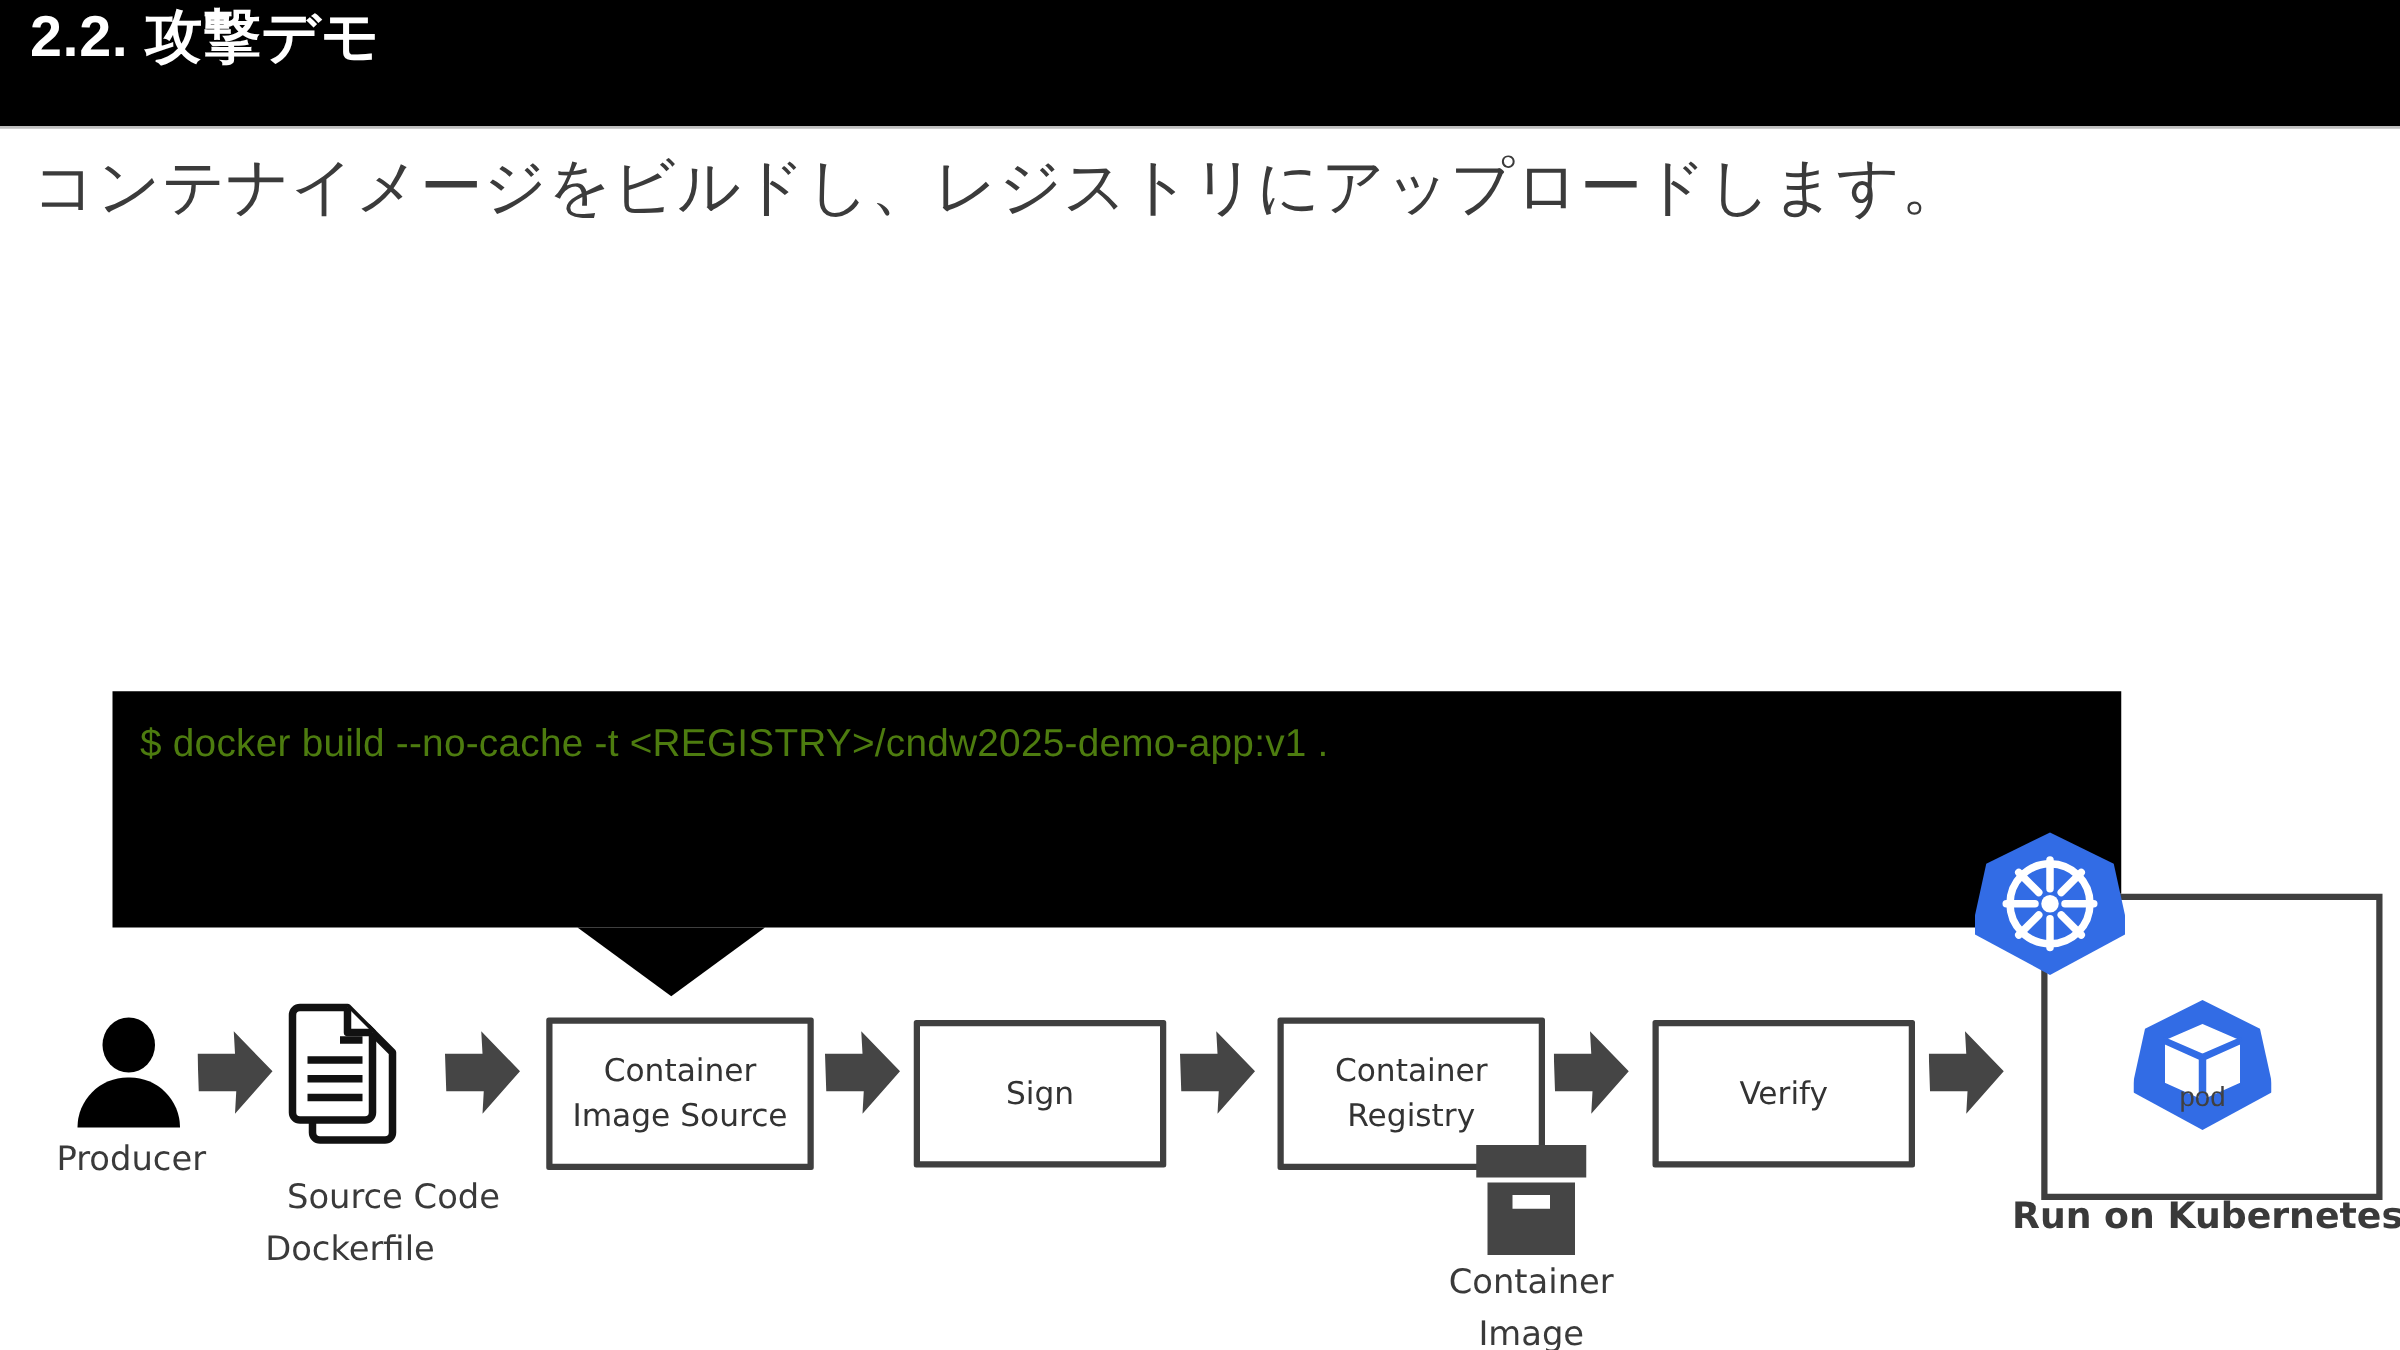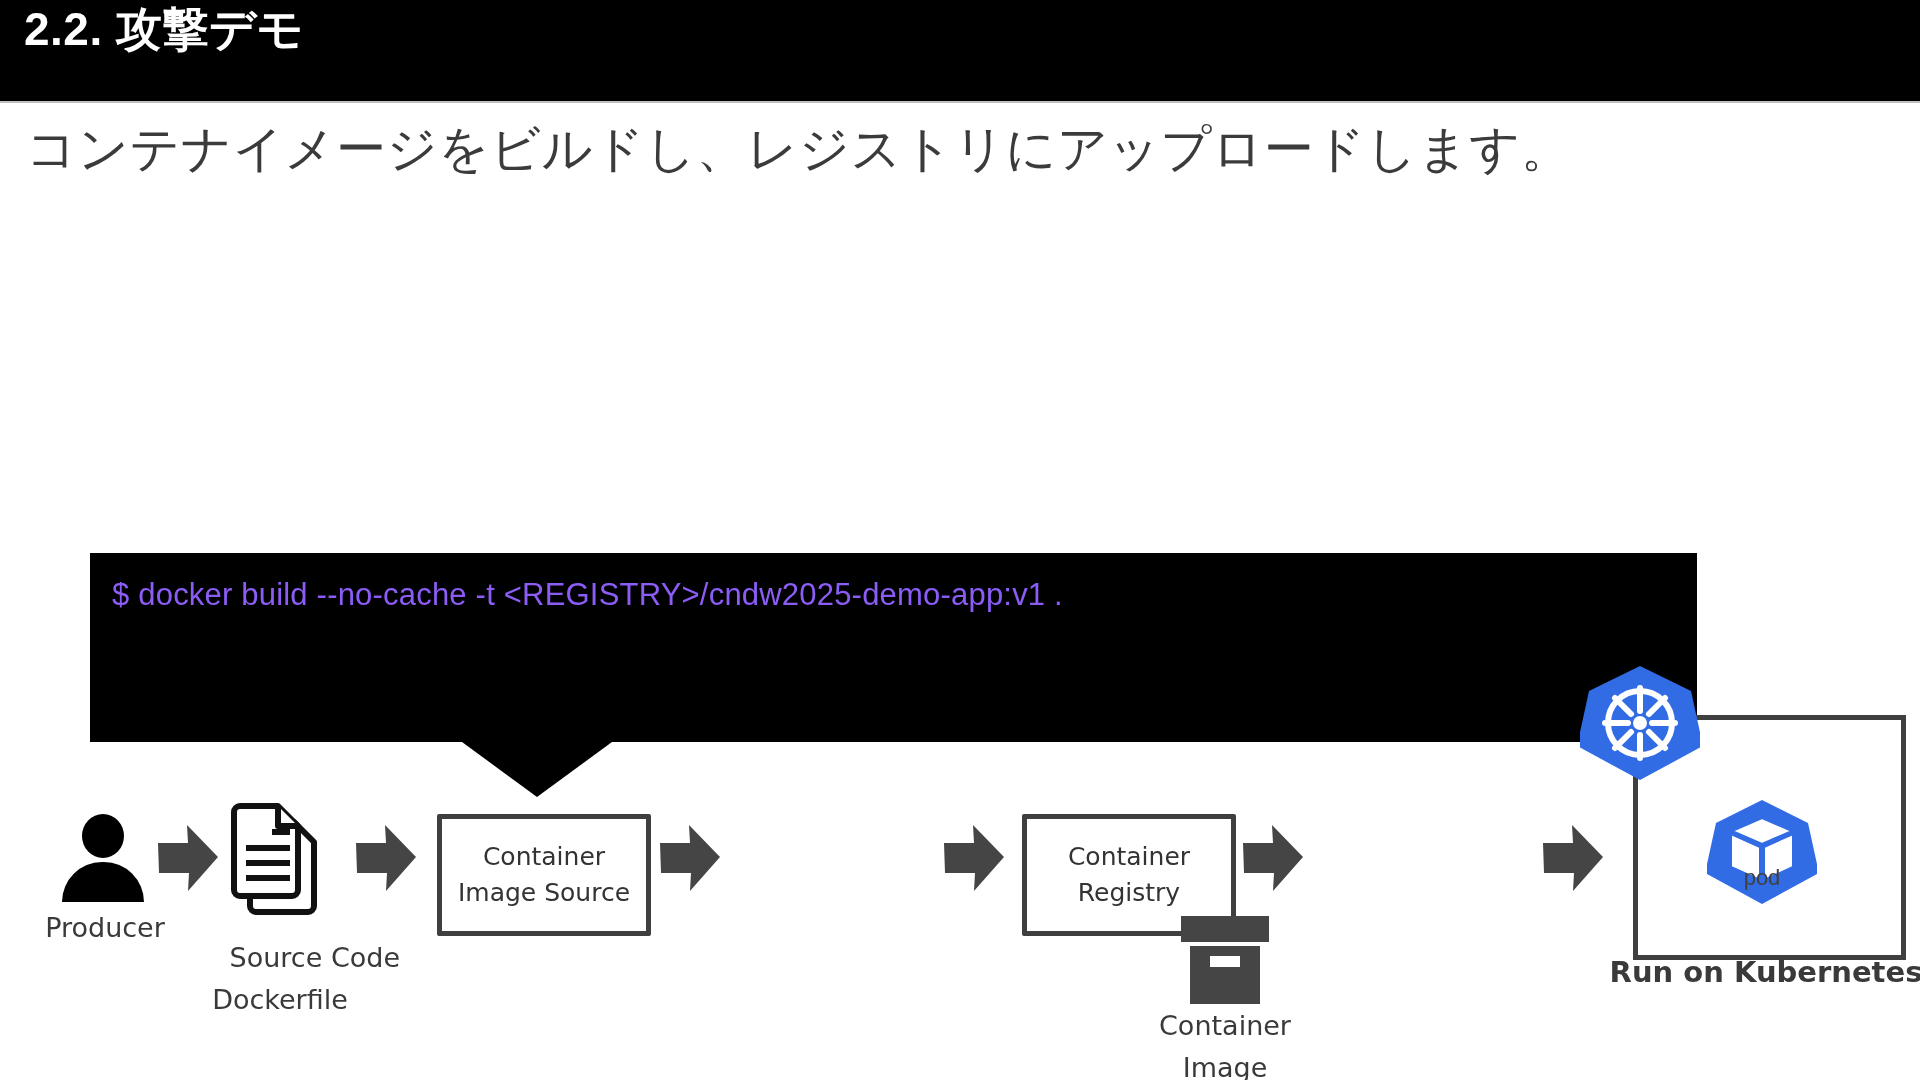--- a/index.html
+++ b/index.html
@@ -11,21 +11,21 @@
   #slide-title{position:absolute;left:24px;top:4px;color:#fff;font-size:46px;font-weight:700;
                letter-spacing:.5px;line-height:1.1;white-space:nowrap;}
   #header-rule{position:absolute;left:0;top:101px;width:1920px;height:2px;background:#bfbfbf;}
 
   
   #subtitle{position:absolute;left:26px;top:116px;font-size:50px;color:#3b3b3b;
             font-weight:400;letter-spacing:.5px;white-space:nowrap;}
 
   
   #terminal-callout{position:absolute;left:90px;top:553px;width:1607px;height:189px;background:#000;}
-  .term-line{position:absolute;left:22px;color:#8b5cf6;font-size:31px;font-weight:400;
+  .term-line{position:absolute;left:22px;color:#4d7c0f;font-size:31px;font-weight:400;
              letter-spacing:.2px;white-space:nowrap;}
   #term-line-0{top:24px;}
   #term-line-1{top:114px;}
   #callout-tail{position:absolute;left:462px;top:742px;width:0;height:0;
                 border-left:75px solid transparent;border-right:75px solid transparent;
                 border-top:55px solid #000;}
 
   
   #pipeline{position:absolute;left:0;top:740px;width:1920px;height:340px;}
 
@@ -119,20 +119,25 @@
       <span>Image Source</span>
     </div>
   </div>
 
   <div class="arrow" style="left:660px;top:78px;">
     <svg viewBox="0 0 62 80" width="62" height="80" aria-hidden="true">
       <path d="M0,25 L30,25 L29,7 L60,39 L30,73 L31,55 L1,55 Z" fill="#454545"></path>
     </svg>
   </div>
 
+  <div class="flow-box" style="left:731px;top:76px;width:192px;height:108px;">
+    <div>
+      <span>Sign</span>
+    </div>
+  </div>
 
   <div class="arrow" style="left:944px;top:78px;">
     <svg viewBox="0 0 62 80" width="62" height="80" aria-hidden="true">
       <path d="M0,25 L30,25 L29,7 L60,39 L30,73 L31,55 L1,55 Z" fill="#454545"></path>
     </svg>
   </div>
 
   <div class="flow-box" style="left:1022px;top:74px;width:204px;height:112px;">
     <div>
       <span>Container</span>
@@ -148,20 +153,25 @@
   </div>
   <div class="caption" style="left:1105px;top:268px;width:240px;">Container</div>
   <div class="caption" style="left:1105px;top:310px;width:240px;">Image</div>
 
   <div class="arrow" style="left:1243px;top:78px;">
     <svg viewBox="0 0 62 80" width="62" height="80" aria-hidden="true">
       <path d="M0,25 L30,25 L29,7 L60,39 L30,73 L31,55 L1,55 Z" fill="#454545"></path>
     </svg>
   </div>
 
+  <div class="flow-box" style="left:1322px;top:76px;width:200px;height:108px;">
+    <div>
+      <span>Verify</span>
+    </div>
+  </div>
 
   <div class="arrow" style="left:1543px;top:78px;">
     <svg viewBox="0 0 62 80" width="62" height="80" aria-hidden="true">
       <path d="M0,25 L30,25 L29,7 L60,39 L30,73 L31,55 L1,55 Z" fill="#454545"></path>
     </svg>
   </div>
 
   <div id="k8s-box"></div>
 
   <div id="k8s-logo">

